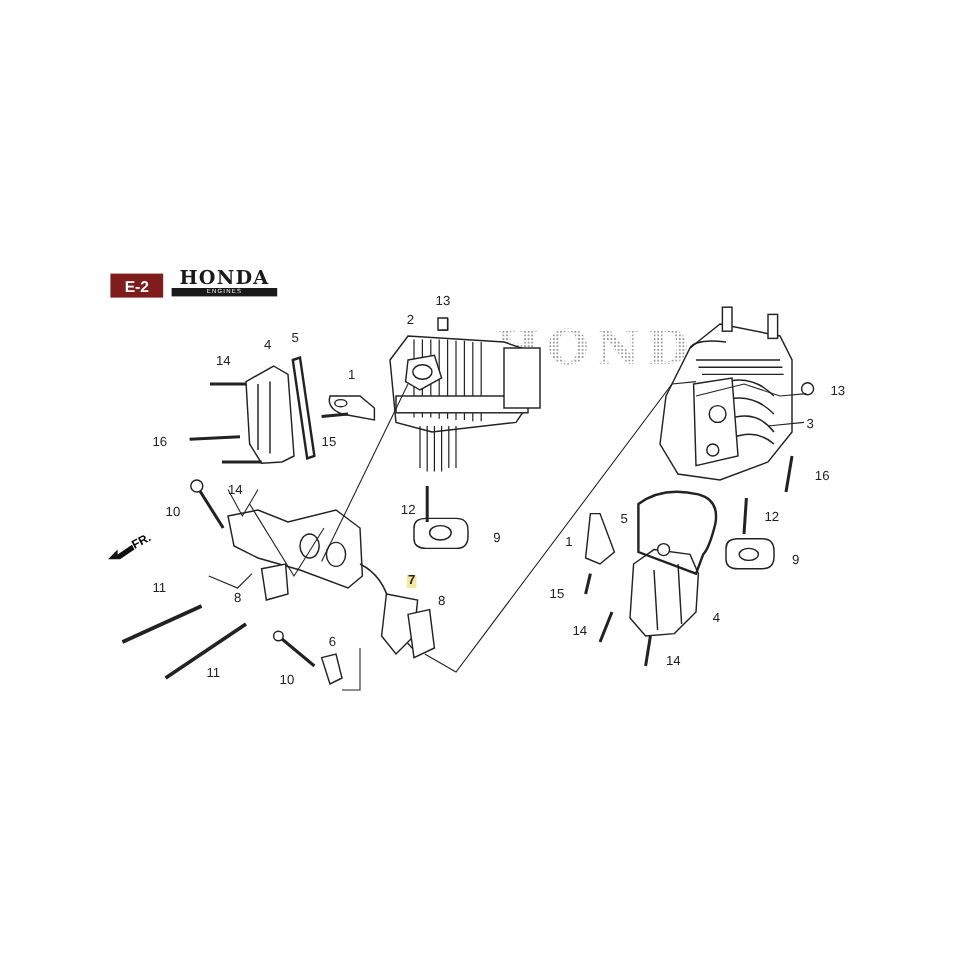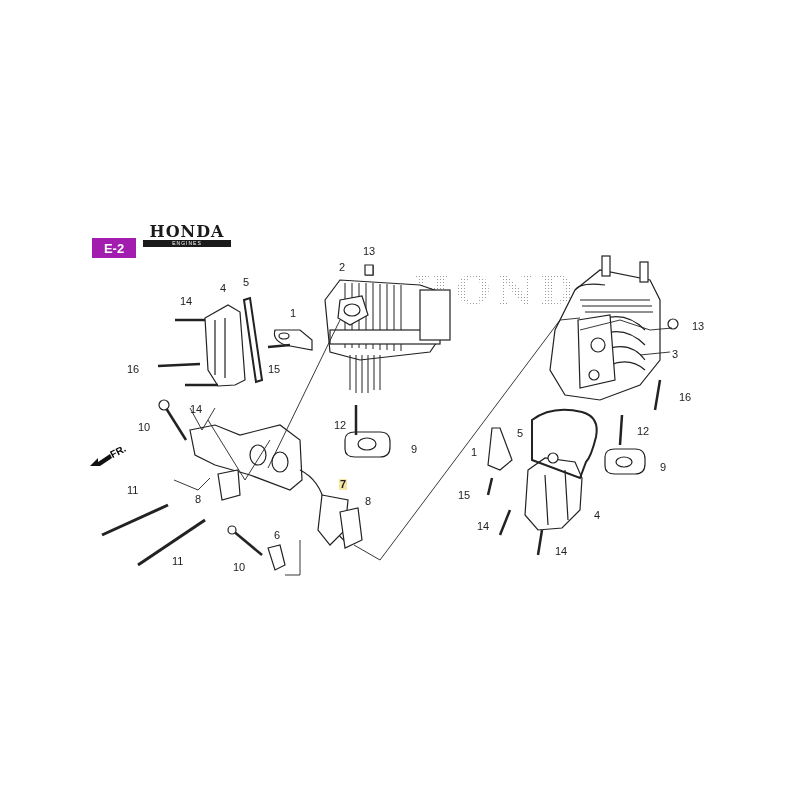--- a/index.html
+++ b/index.html
@@ -1,17 +1,17 @@
 <!DOCTYPE html>
 <html><head>
 <meta charset="utf-8">
 <style>
   html, body { margin:0; padding:0; background:#ffffff; }
   body { width:800px; height:800px; position:relative; overflow:hidden; font-family:"Liberation Sans", sans-serif; }
-  .badge { position:absolute; left:92px; top:228px; width:44px; height:20px; background:#a21caf; color:#fff; font-weight:bold; font-size:13px; display:flex; align-items:center; justify-content:center;margin-top:10px; }
+  .badge { position:absolute; left:92px; top:228px; width:44px; height:20px; background:#7f1d1d; color:#fff; font-weight:bold; font-size:13px; display:flex; align-items:center; justify-content:center; }
   .brand { position:absolute; left:143px; top:224px; width:88px; height:24px; }
   .brand-name { position:absolute; left:0; top:0; width:88px; font-family:"DejaVu Serif", serif; font-weight:bold; font-size:16px; letter-spacing:1px; color:#1a1a1a; line-height:16px; text-align:center; }
   .brand-sub { position:absolute; left:0; top:16px; width:88px; height:7px; background:#1a1a1a; color:#fff; font-size:5px; line-height:7px; text-align:center; letter-spacing:1px; }
   .watermark { position:absolute; left:412px; top:266px; font-family:"DejaVu Serif", serif; font-size:40px; font-weight:bold; color:transparent; letter-spacing:6px;
     -webkit-text-stroke:0; background-image:radial-gradient(#9a9a9a 0.8px, transparent 0.9px); background-size:3px 3px; -webkit-background-clip:text; background-clip:text; }
   svg.art { position:absolute; left:0; top:0; }
   .lbl { position:absolute; font-size:11px; color:#222; line-height:11px; }
   .lbl.hl { background:#f5e6a0; padding:0 1px; font-weight:bold; }
   .fr { position:absolute; left:88px; top:446px; }
 </style>

